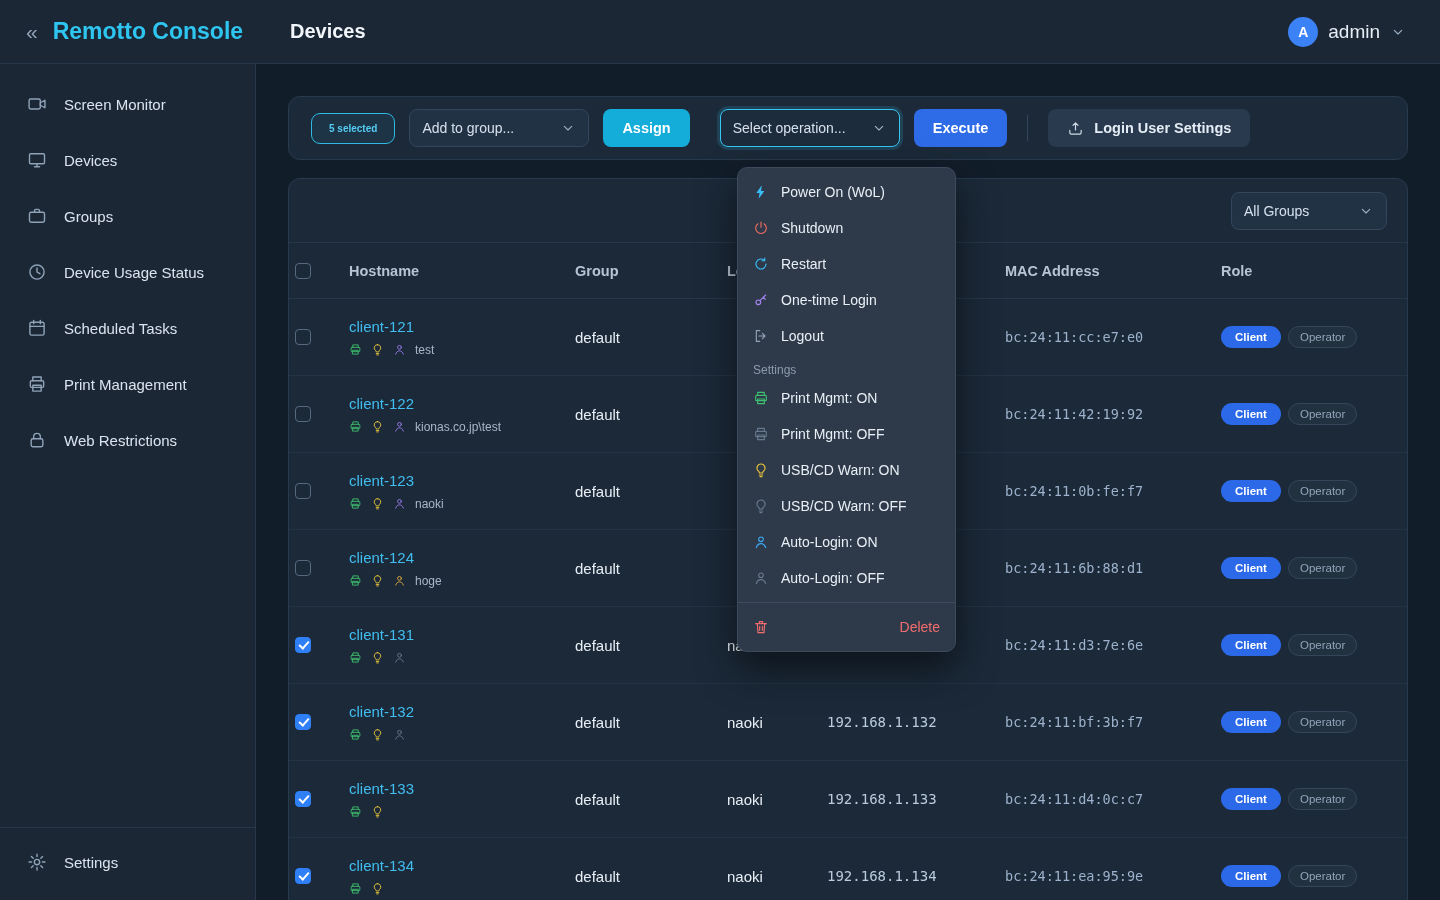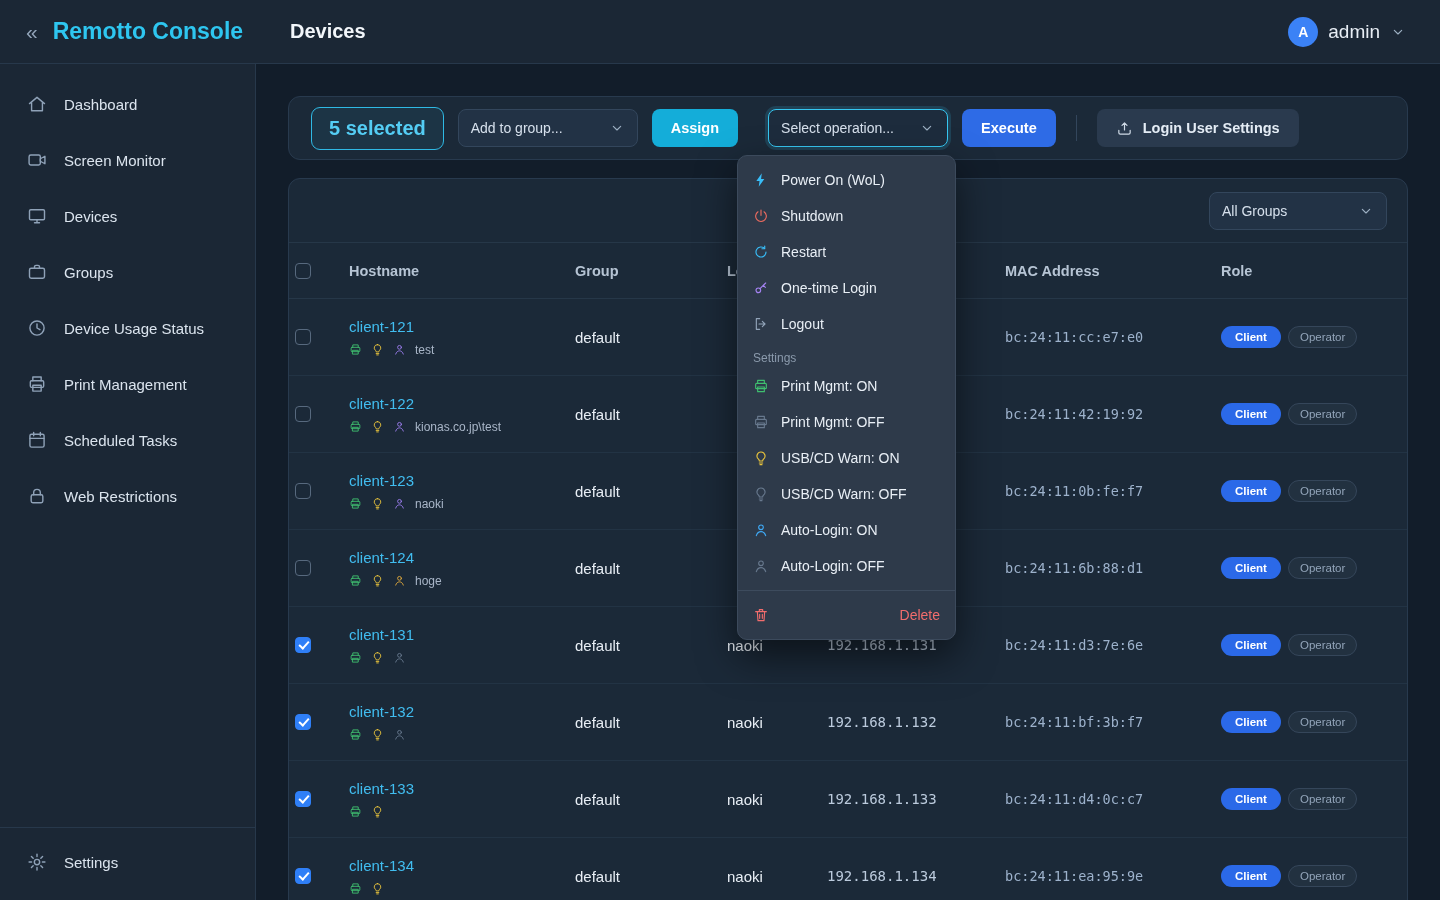--- a/index.html
+++ b/index.html
@@ -30,41 +30,41 @@
   .side-item { height:56px; display:flex; align-items:center; gap:17px; padding:0 27px;
                font-size:15px; color:#dbe4ee; cursor:pointer; }
   .sicon { width:20px; height:20px; color:#8fa2b8; flex:none; }
   .side-footer { margin-top:auto; border-top:1px solid #27384b; padding:6px 0 10px; }
   
   .main { position:absolute; top:64px; left:256px; right:0; bottom:0; background:#121d2a; overflow:hidden; }
   .card { background:#1b2938; border:1px solid #283a4e; border-radius:12px; }
   
   .toolbar-card { margin:32px 32px 0; height:64px; display:flex; align-items:center; padding:0 22px; gap:14px; }
   .pill-selected { border:1px solid #2fb9e4; color:#54cdf4; background:rgba(47,185,228,.08);
-                   padding:9px 17px; border-radius:9px; font-size:20px; font-weight:600; white-space:nowrap; }
+                   padding:9px 17px; border-radius:9px; font-size:10px; font-weight:600; white-space:nowrap; }
   .select-btn { display:flex; align-items:center; justify-content:space-between; gap:8px; cursor:pointer;
                 background:#223245; border:1px solid #33465c; border-radius:8px; height:38px;
                 padding:0 12px; width:180px; font-size:14px; color:#d6e0ec; white-space:nowrap; }
   .select-btn.focus { border-color:#36c6f0; box-shadow:0 0 0 3px rgba(54,198,240,.16); background:#1d2c3d; margin-left:16px; }
   .btn { height:38px; border-radius:8px; padding:0 19px; font-size:14.5px; font-weight:600;
          display:flex; align-items:center; border:none; color:#fff; cursor:pointer;
          font-family:"Liberation Sans", sans-serif; white-space:nowrap; }
   .btn-assign { background:#14add9; }
   .btn-execute { background:#2e6be6; }
   .vdiv { width:1px; height:26px; background:#33465c; margin:0 6px; flex:none; }
   .btn-ghost { background:#2a3a4e; color:#e4ecf5; gap:10px; }
   .btn-icon { width:17px; height:17px; color:#cfdae6; }
   
   .table-card { margin:18px 32px 0; height:760px; position:relative; }
   .table-top { height:64px; display:flex; align-items:center; justify-content:flex-end; gap:12px;
                padding:0 20px; border-bottom:1px solid #263748; }
   .search-input { width:162px; height:37px; background:#15222f; border:1px solid #2c3e52; border-radius:8px;
                   color:#e8eef5; padding:0 13px; font-size:14px; font-family:"Liberation Sans",sans-serif; outline:none; }
   .search-input::placeholder { color:#64788c; }
-  .groups-filter { width:178px; }
+  .groups-filter { width:156px; }
   .tgrid { display:grid; grid-template-columns:54px 226px 152px 100px 178px 216px 1fr;
            align-items:center; padding-left:6px; }
   .thead { height:56px; border-bottom:1px solid #263748; color:#b6c4d4; font-size:14.5px; font-weight:700; }
   .trow { height:77px; border-bottom:1px solid #223344; }
   .cb { width:16px; height:16px; border-radius:4px; border:1.5px solid #57697e; background:transparent;
         display:inline-block; position:relative; cursor:pointer; }
   .cb.checked { background:#2f7ff7; border-color:#2f7ff7; }
   .cb.checked::after { content:""; position:absolute; left:4.5px; top:1px; width:4px; height:8px;
         border:solid #fff; border-width:0 2px 2px 0; transform:rotate(42deg); }
   .host { color:#41bdf0; font-size:15px; font-weight:500; cursor:pointer; text-decoration:none; }
@@ -74,21 +74,21 @@
   .cell { font-size:15px; color:#e8eef5; }
   .mono { font-family:"DejaVu Sans Mono", monospace; }
   .ip { font-size:14px; color:#bccbdd; }
   .mac { font-size:13.5px; color:#9db2cc; }
   .rolecell { display:flex; align-items:center; gap:7px; }
   .badge-client { background:#2b69e8; color:#fff; font-size:11.5px; font-weight:700;
                   padding:5px 14px; border-radius:999px; }
   .badge-operator { background:#223140; border:1px solid #35465a; color:#93a5ba;
                     font-size:11.5px; padding:4px 11px; border-radius:999px; }
   
-  .op-menu { position:absolute; left:737px; top:155px; width:219px; background:#2e3a4a;
+  .op-menu { position:absolute; left:737px; top:167px; width:219px; background:#2e3a4a;
              border:1px solid #3c4a5c; border-radius:10px; box-shadow:0 16px 38px rgba(0,0,0,.55);
              padding:6px 0; z-index:60; }
   .menu-item { display:flex; align-items:center; gap:12px; height:36px; padding:0 15px;
                font-size:14px; color:#e9eff6; cursor:pointer; }
   .menu-item.danger { color:#f26d6d;justify-content:space-between; }
   .menu-icon { width:16px; height:16px; flex:none; }
   .menu-section { font-size:12px; color:#8b9aac; padding:9px 15px 3px; }
   .menu-divider { height:1px; background:#3d4b5d; margin:6px 0; }
 </style>
 </head>
@@ -109,80 +109,71 @@
         </svg>
       </span>
   </div>
 </header>
 
 <nav class="sidebar">
   <div id="sidebar-nav">
       <div class="side-item">
        <span class="sicon icn">
           <svg viewBox="0 0 24 24">
-            <path d="M3 11.5 12 4l9 7.5"></path>
-            <path d="M5.5 10.5V20h13v-9.5"></path>
-          </svg>
-        </span>
-       <span>Dashboard</span>
+            <rect x="2.5" y="6" width="13.5" height="12" rx="2"></rect>
+            <path d="M16 10.5l5.5-3v9l-5.5-3z"></path>
+          </svg>
+        </span>
+       <span>Screen Monitor</span>
      </div>
       <div class="side-item">
        <span class="sicon icn">
           <svg viewBox="0 0 24 24">
-            <rect x="2.5" y="6" width="13.5" height="12" rx="2"></rect>
-            <path d="M16 10.5l5.5-3v9l-5.5-3z"></path>
-          </svg>
-        </span>
-       <span>Screen Monitor</span>
+            <rect x="3" y="4.5" width="18" height="12" rx="1.5"></rect>
+            <path d="M9 20h6M12 16.5V20"></path>
+          </svg>
+        </span>
+       <span>Devices</span>
      </div>
       <div class="side-item">
        <span class="sicon icn">
           <svg viewBox="0 0 24 24">
-            <rect x="3" y="4.5" width="18" height="12" rx="1.5"></rect>
-            <path d="M9 20h6M12 16.5V20"></path>
-          </svg>
-        </span>
-       <span>Devices</span>
+            <rect x="3" y="7.5" width="18" height="12" rx="2"></rect>
+            <path d="M9 7.5V5.8A1.8 1.8 0 0 1 10.8 4h2.4A1.8 1.8 0 0 1 15 5.8v1.7"></path>
+          </svg>
+        </span>
+       <span>Groups</span>
      </div>
       <div class="side-item">
        <span class="sicon icn">
           <svg viewBox="0 0 24 24">
-            <rect x="3" y="7.5" width="18" height="12" rx="2"></rect>
-            <path d="M9 7.5V5.8A1.8 1.8 0 0 1 10.8 4h2.4A1.8 1.8 0 0 1 15 5.8v1.7"></path>
-          </svg>
-        </span>
-       <span>Groups</span>
+            <circle cx="12" cy="12" r="8.5"></circle>
+            <path d="M12 7v5l3.5 2"></path>
+          </svg>
+        </span>
+       <span>Device Usage Status</span>
      </div>
       <div class="side-item">
        <span class="sicon icn">
           <svg viewBox="0 0 24 24">
-            <circle cx="12" cy="12" r="8.5"></circle>
-            <path d="M12 7v5l3.5 2"></path>
-          </svg>
-        </span>
-       <span>Device Usage Status</span>
+            <rect x="3.5" y="5" width="17" height="15.5" rx="2"></rect>
+            <path d="M3.5 10h17M8 3v4M16 3v4"></path>
+          </svg>
+        </span>
+       <span>Scheduled Tasks</span>
      </div>
       <div class="side-item">
        <span class="sicon icn">
           <svg viewBox="0 0 24 24">
             <path d="M7 8V3.5h10V8"></path>
             <rect x="4" y="8" width="16" height="8" rx="1.5"></rect>
             <rect x="7" y="13.5" width="10" height="7"></rect>
           </svg>
         </span>
        <span>Print Management</span>
-     </div>
-      <div class="side-item">
-       <span class="sicon icn">
-          <svg viewBox="0 0 24 24">
-            <rect x="3.5" y="5" width="17" height="15.5" rx="2"></rect>
-            <path d="M3.5 10h17M8 3v4M16 3v4"></path>
-          </svg>
-        </span>
-       <span>Scheduled Tasks</span>
      </div>
       <div class="side-item">
        <span class="sicon icn">
           <svg viewBox="0 0 24 24">
             <rect x="5" y="10.5" width="14" height="9.5" rx="2"></rect>
             <path d="M8 10.5V8a4 4 0 0 1 8 0v2.5"></path>
           </svg>
         </span>
        <span>Web Restrictions</span>
      </div>

